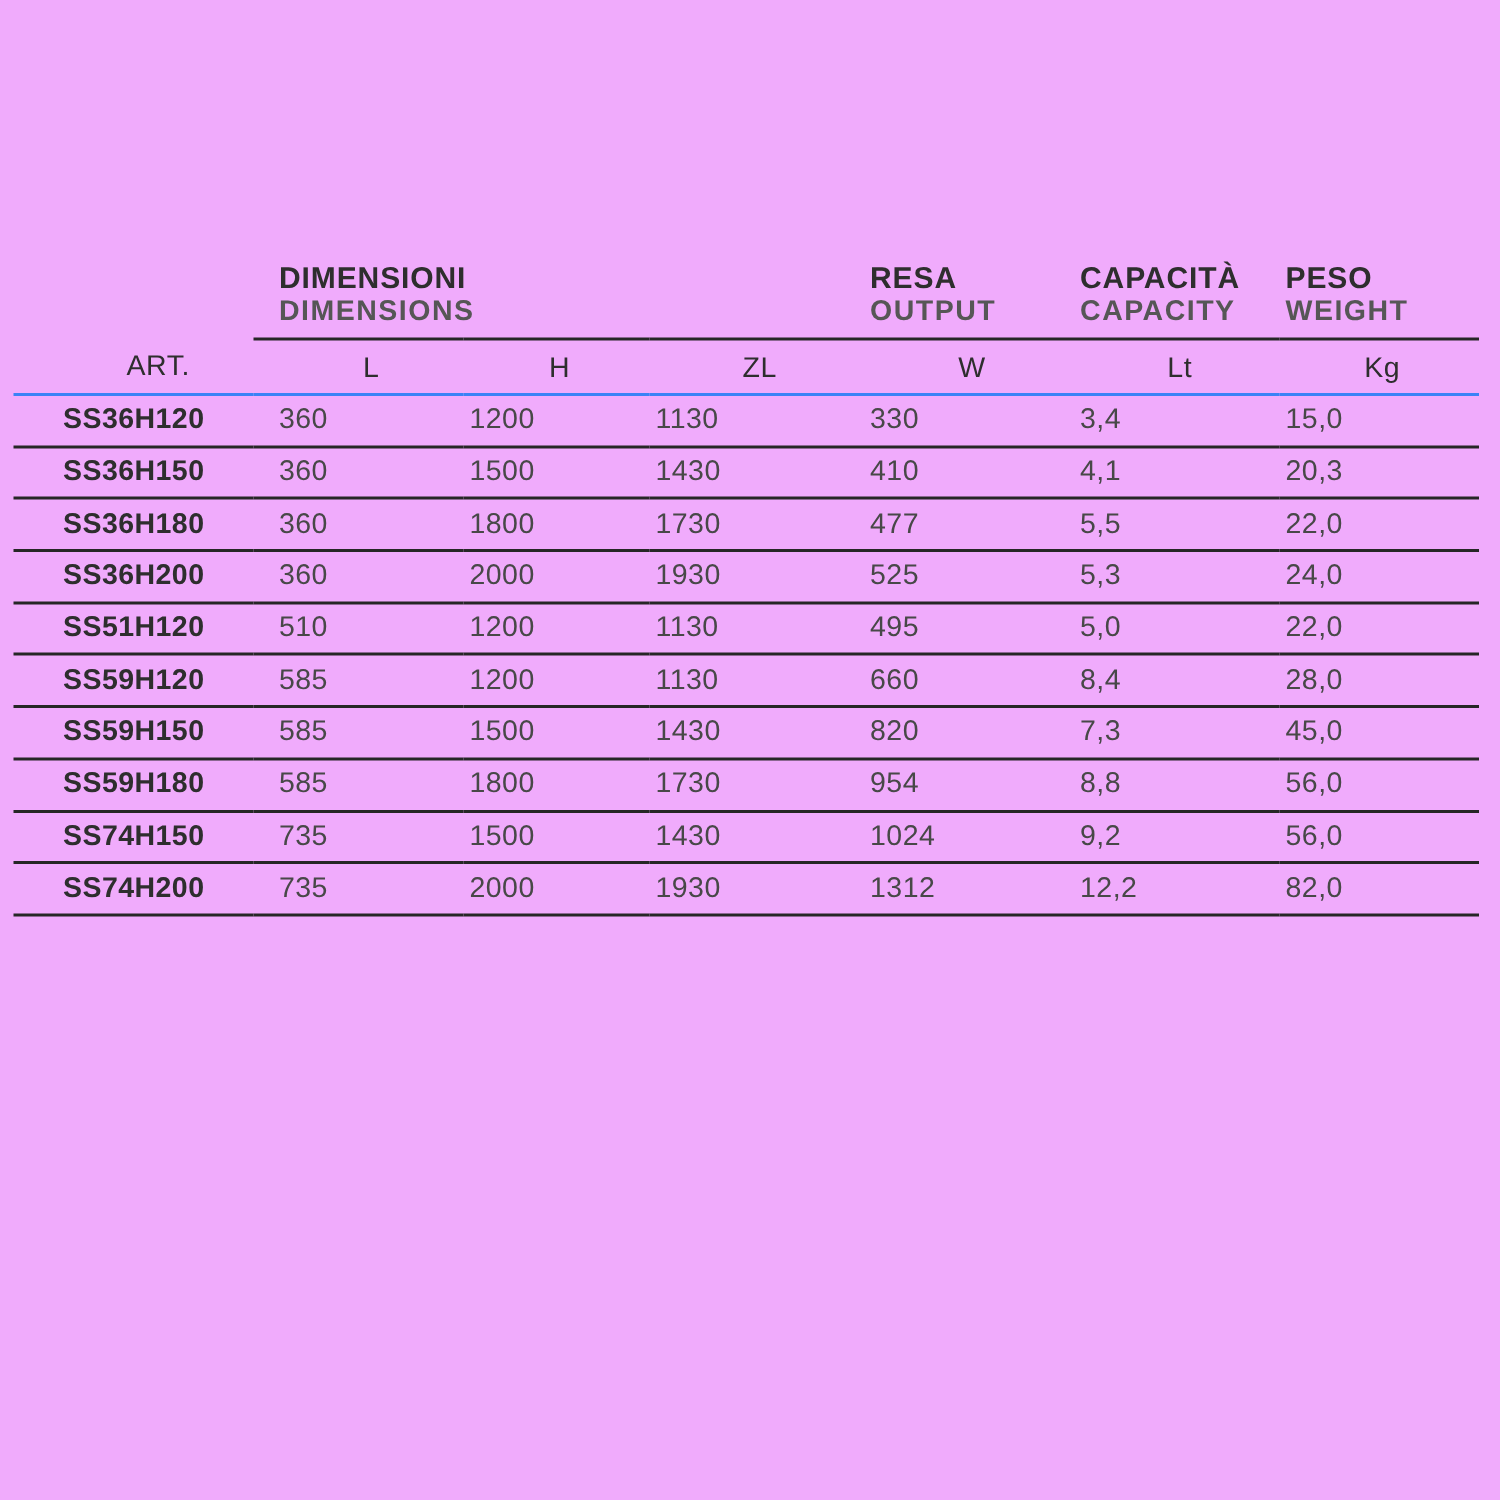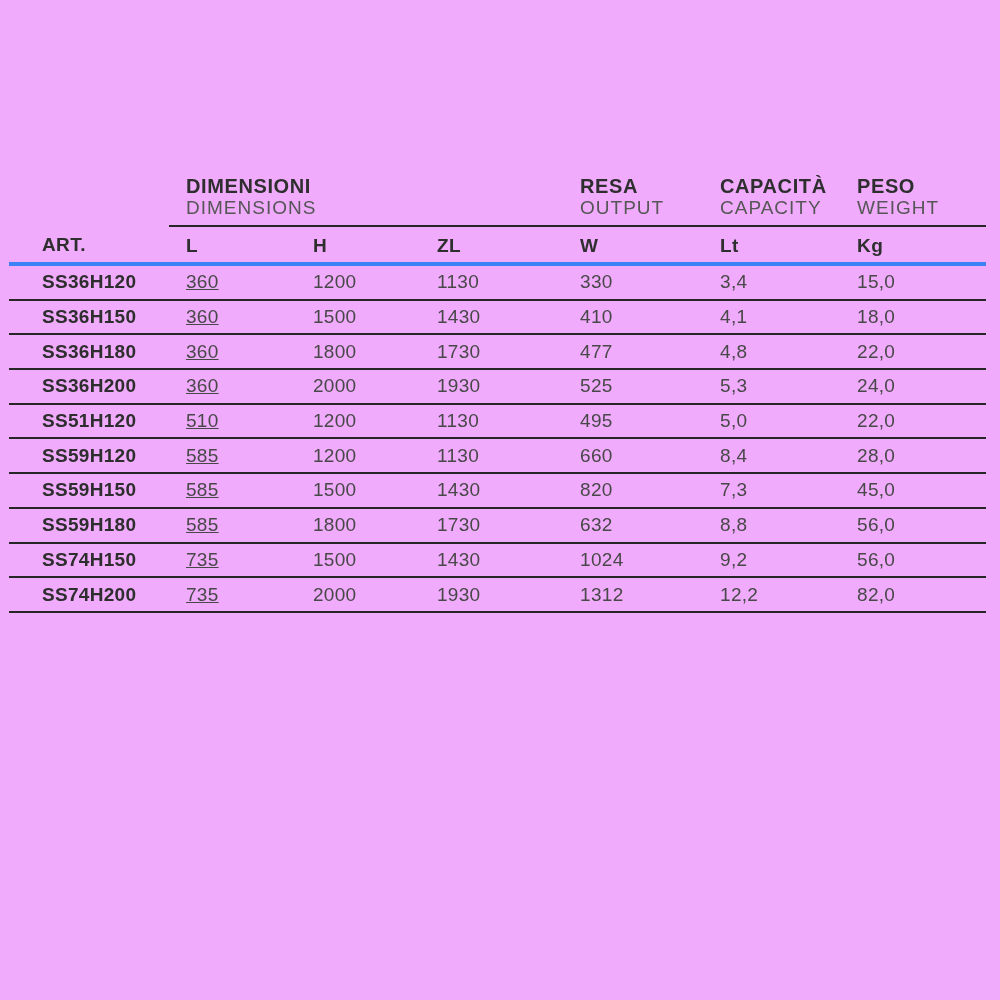--- a/index.html
+++ b/index.html
@@ -50,34 +50,34 @@
   }
   .grp-title {
     font-size: 20px;
     font-weight: 700;
     color: #2e2e2e;
     letter-spacing: 0.6px;
     line-height: 22px;
   }
   .grp-sub {
     font-size: 19px;
-    font-weight: 400;
+    font-weight: 700;
     color: #565656;
     letter-spacing: 1px;
     line-height: 21px;
   }
 
   
   tr.unit-row th {
     height: 33px;
-    border-bottom: 4px solid #3b82f6;
+    border-bottom: 2px solid #3b82f6;
     font-size: 19px;
-    font-weight: 700;
+    font-weight: 400;
     color: #2e2e2e;
-    text-align: left;
+    text-align: center;
     vertical-align: middle;
     padding: 2px 0 0 4px;
     letter-spacing: 0.4px;
   }
   tr.unit-row th.art-col { padding-left: 33px; }
   tr.unit-row th.l-col   { padding-left: 17px; }
 
   
   tbody td {
     height: 32.7px;
@@ -88,21 +88,21 @@
     vertical-align: middle;
     padding: 0 0 0 4px;
     letter-spacing: 0.3px;
     white-space: nowrap;
   }
   tbody td.code {
     font-weight: 700;
     color: #2e2e2e;
     padding-left: 33px;
   }
-  tbody td.l-col { padding-left: 17px; text-decoration: underline; }
+  tbody td.l-col { padding-left: 17px; }
 </style>
 </head>
 <body>
 
 <div class="canvas">
   <table class="spec">
     <colgroup>
       <col class="c-art">
         <col class="c-l">
         <col class="c-h">
@@ -151,29 +151,29 @@
           <td>3,4</td>
           <td>15,0</td>
         </tr>
         <tr>
           <td class="code">SS36H150</td>
           <td class="l-col">360</td>
           <td>1500</td>
           <td>1430</td>
           <td>410</td>
           <td>4,1</td>
-          <td>18,0</td>
+          <td>20,3</td>
         </tr>
         <tr>
           <td class="code">SS36H180</td>
           <td class="l-col">360</td>
           <td>1800</td>
           <td>1730</td>
           <td>477</td>
-          <td>4,8</td>
+          <td>5,5</td>
           <td>22,0</td>
         </tr>
         <tr>
           <td class="code">SS36H200</td>
           <td class="l-col">360</td>
           <td>2000</td>
           <td>1930</td>
           <td>525</td>
           <td>5,3</td>
           <td>24,0</td>
@@ -203,21 +203,21 @@
           <td>1430</td>
           <td>820</td>
           <td>7,3</td>
           <td>45,0</td>
         </tr>
         <tr>
           <td class="code">SS59H180</td>
           <td class="l-col">585</td>
           <td>1800</td>
           <td>1730</td>
-          <td>632</td>
+          <td>954</td>
           <td>8,8</td>
           <td>56,0</td>
         </tr>
         <tr>
           <td class="code">SS74H150</td>
           <td class="l-col">735</td>
           <td>1500</td>
           <td>1430</td>
           <td>1024</td>
           <td>9,2</td>

